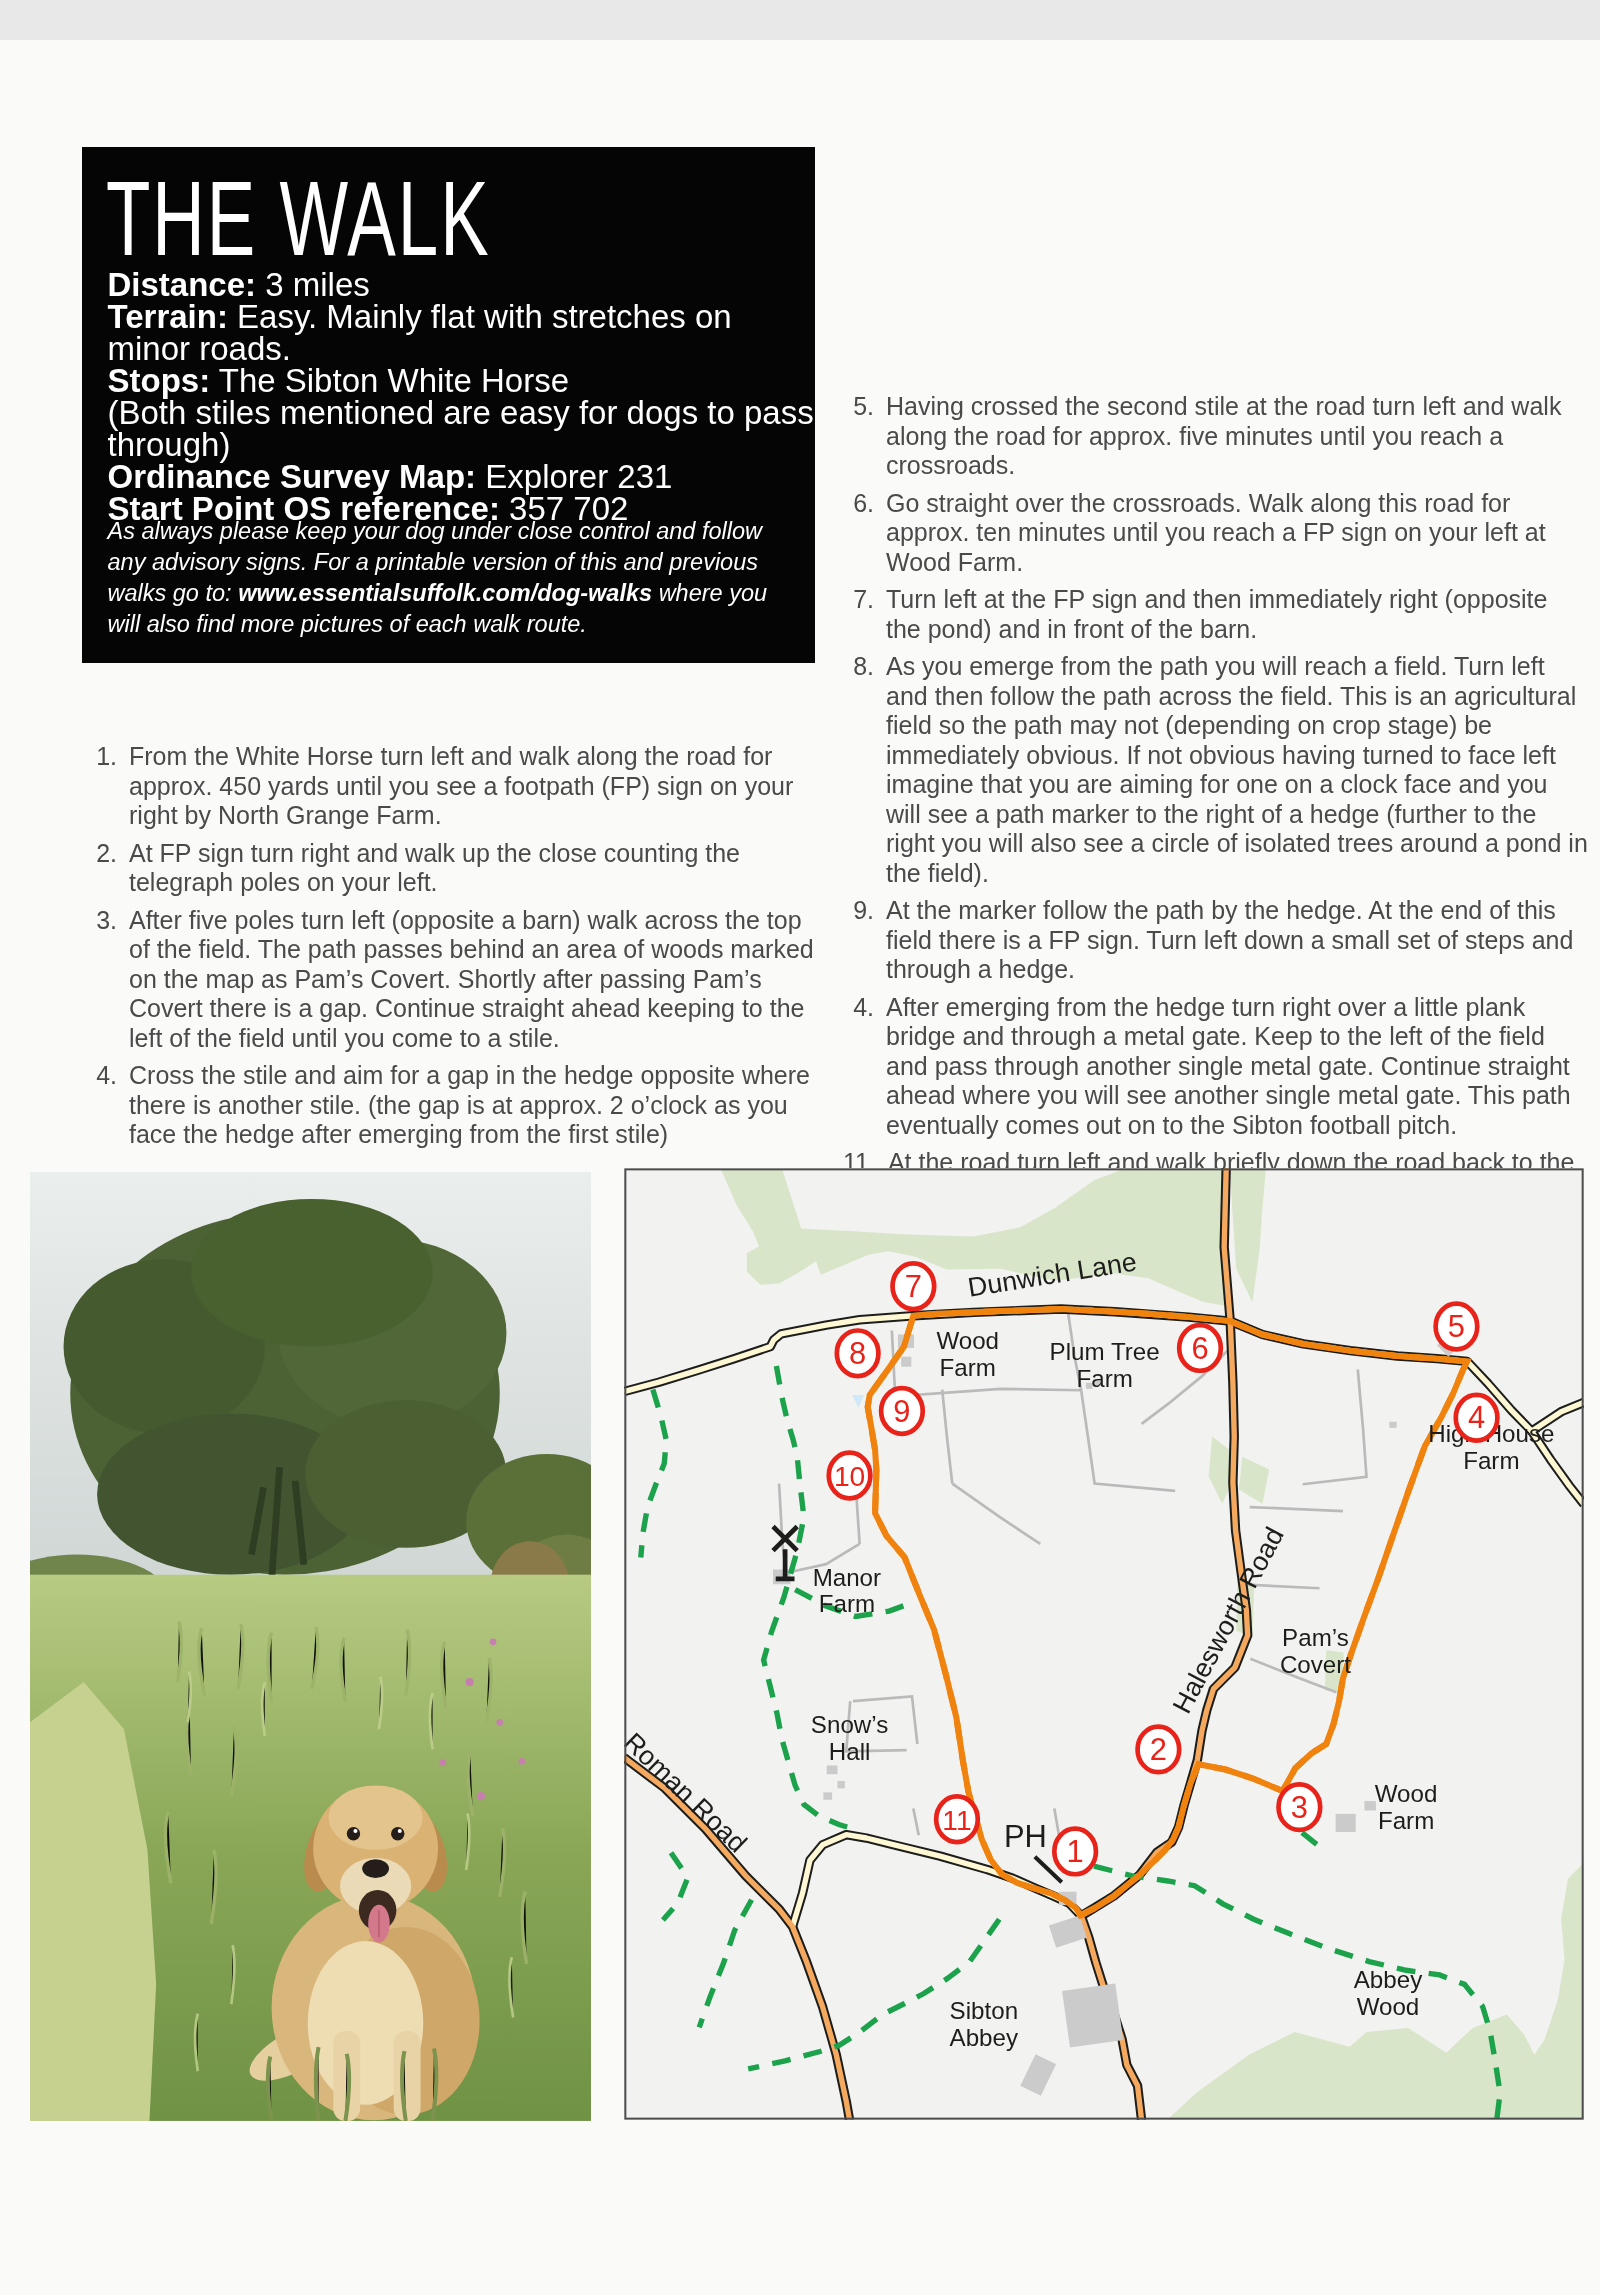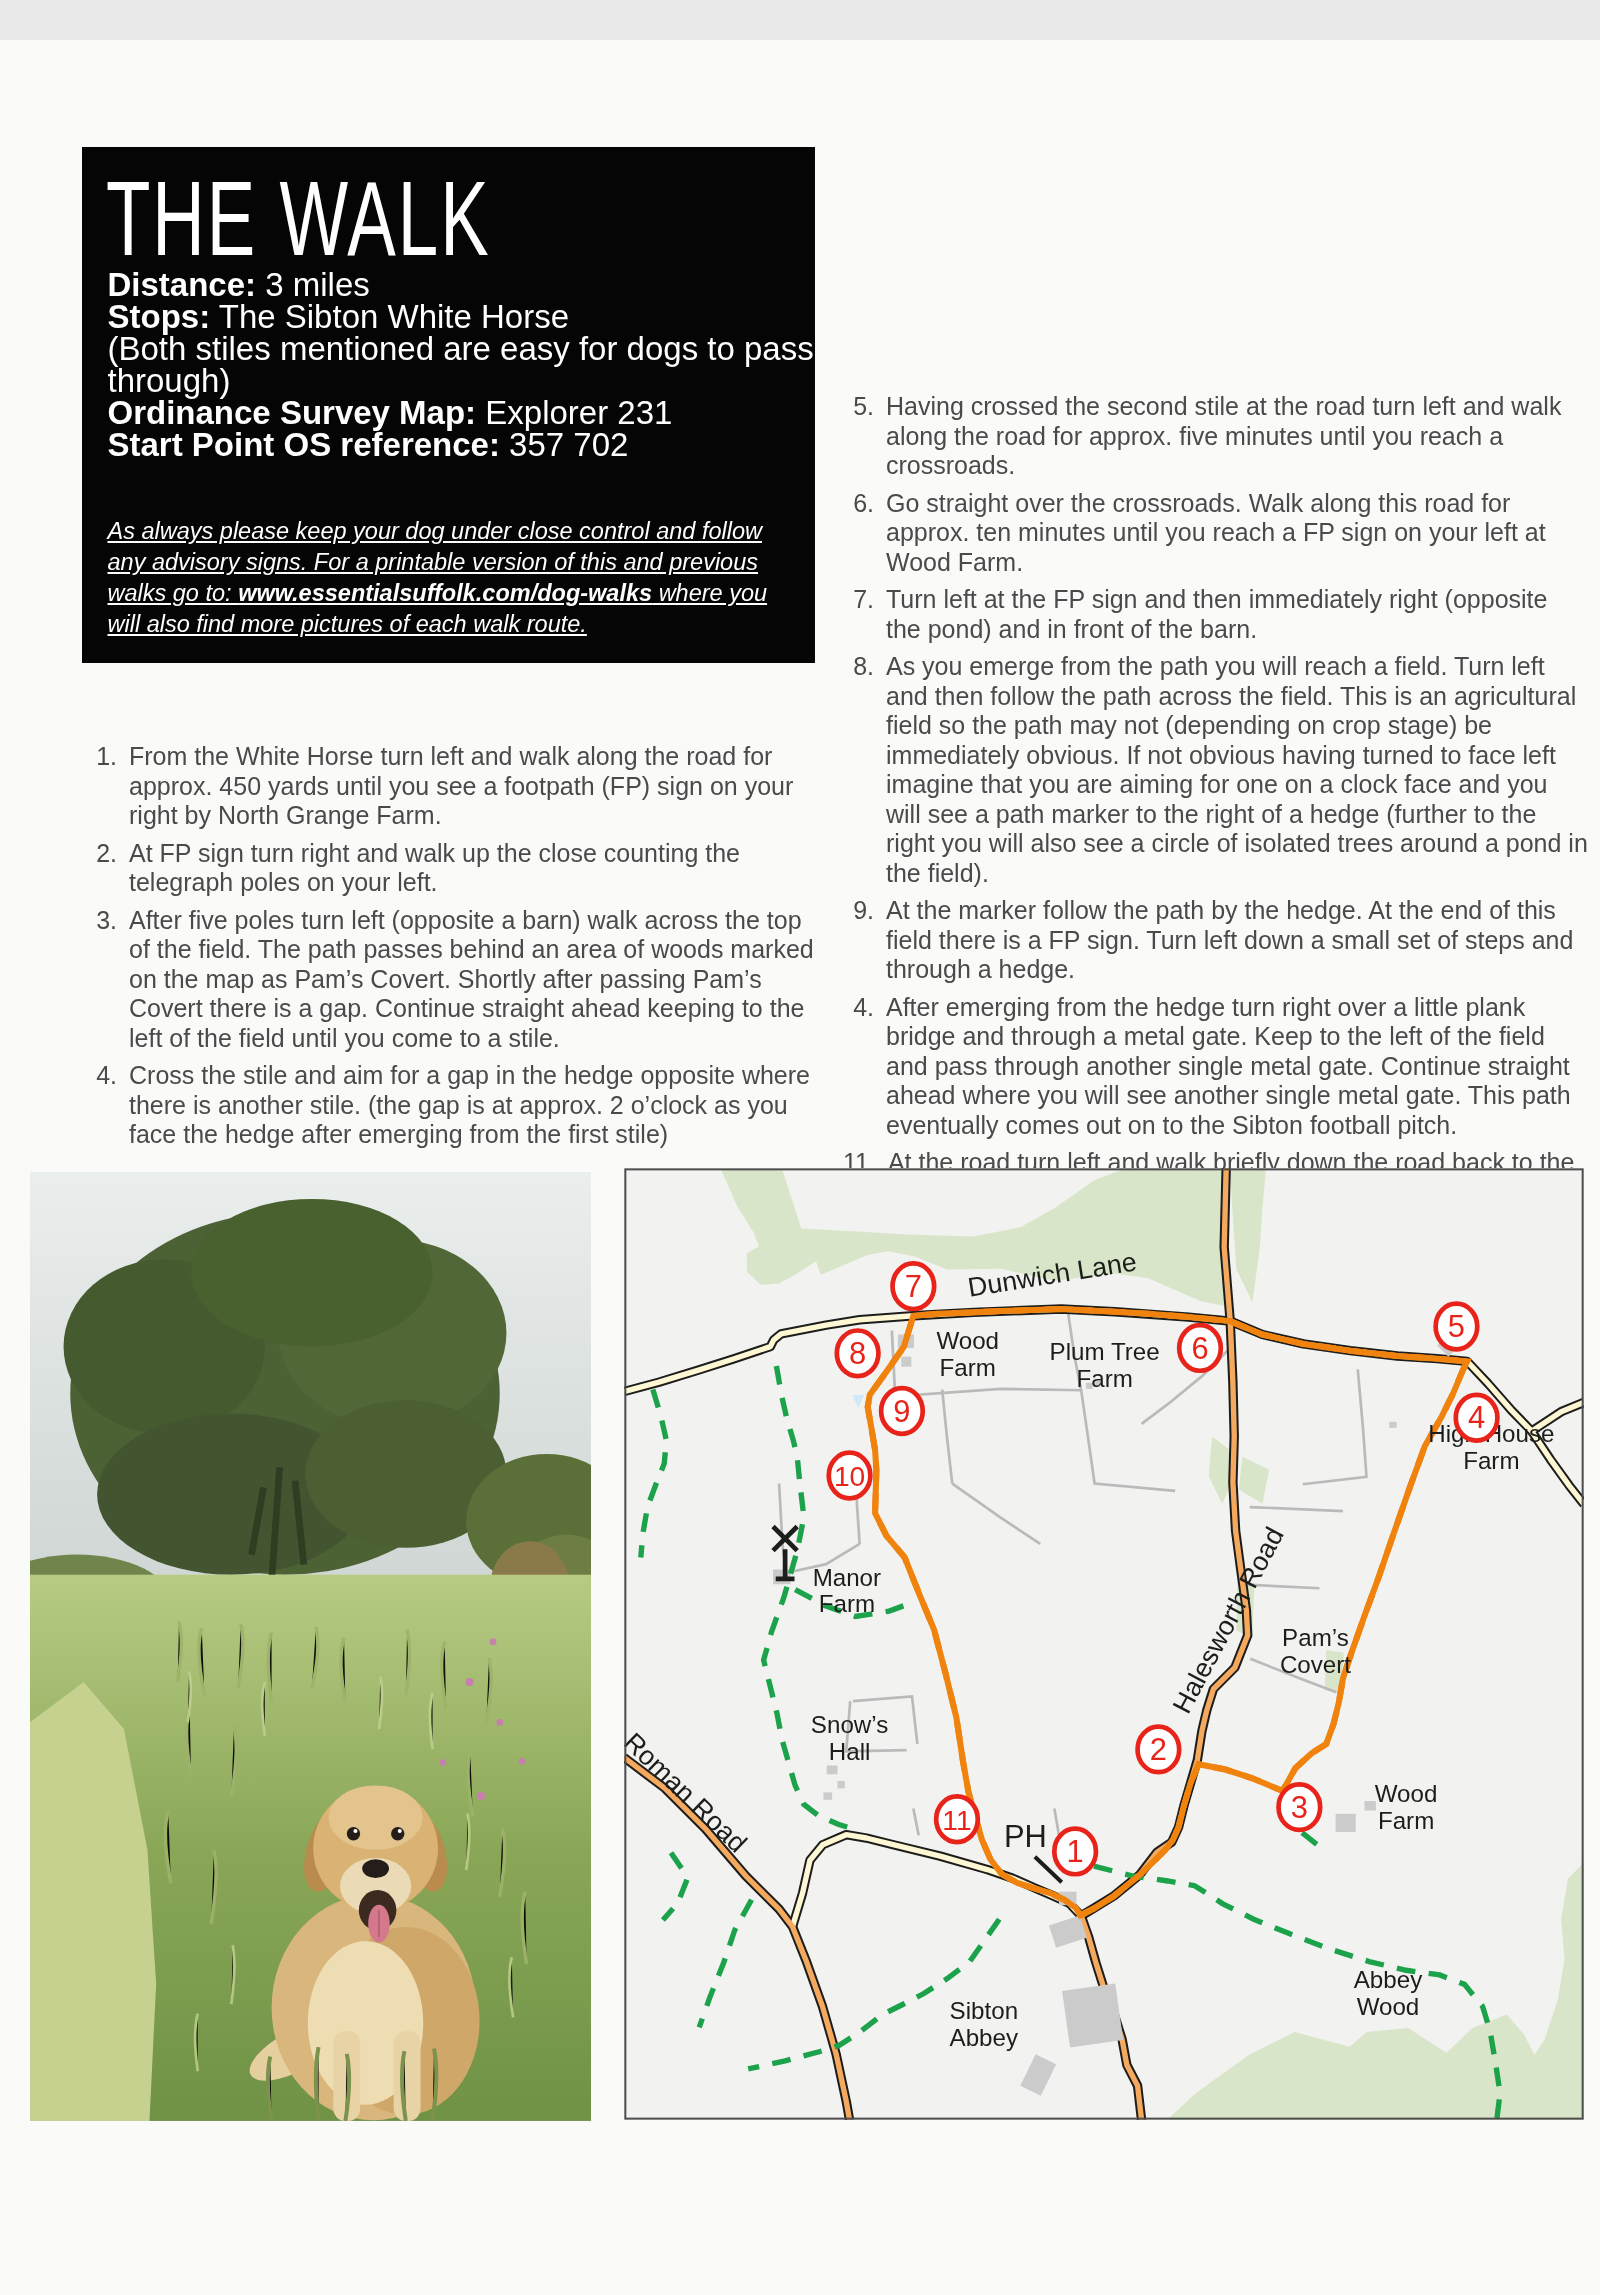--- a/index.html
+++ b/index.html
@@ -4,21 +4,21 @@
 <style>
   html,body{margin:0;padding:0;background:#e8e8e8;}
   .page{position:relative;width:1601px;height:2295px;background:#fafaf9;overflow:hidden;
         font-family:"Liberation Sans", sans-serif;color:#3d3d3d;margin-top:40px;}
   
   .title-box{position:absolute;left:82px;top:107px;width:733px;height:516px;background:#050505;color:#fff;}
   .title-box h1{position:absolute;left:24px;top:12px;margin:0;font-weight:400;font-size:101px;
         letter-spacing:2.7px;transform:scale(0.72,1.04);transform-origin:left top;white-space:nowrap;}
   .details{position:absolute;left:25.5px;top:122px;font-size:33px;line-height:32px;}
   .detail-label{font-weight:700;}
-  .advisory{position:absolute;left:25.5px;top:369px;width:678px;font-size:23.5px;line-height:31px;font-style:italic;text-decoration:underline;}
+  .advisory{position:absolute;left:25.5px;top:369px;width:678px;font-size:23.5px;line-height:31px;font-style:italic;}
   .advisory .url{font-weight:700;}
   
   .dir{position:absolute;font-size:25px;line-height:29.5px;color:#4a4a4a;}
   .dir-left{left:86px;top:702px;width:733px;}
   .dir-right{left:843px;top:352px;width:745px;}
   .dir-item{display:flex;margin-bottom:8px;}
   .dir-num{flex:0 0 31px;text-align:right;margin-right:12px;}
   .dir-text{flex:1;}
   
   .photo{position:absolute;left:29.5px;top:1132px;width:561px;height:949px;}
@@ -29,20 +29,21 @@
 </style>
 </head>
 <body>
 
 <div class="page">
 
   <div class="title-box">
     <h1>THE WALK</h1>
     <div class="details" id="details">
         <div><span class="detail-label">Distance:</span><span> 3 miles</span></div>
+        <div><span class="detail-label">Terrain:</span><span> Easy. Mainly flat with stretches on minor roads.</span></div>
         <div><span class="detail-label">Stops:</span><span> The Sibton White Horse</span></div>
         <div><span>(Both stiles mentioned are easy for dogs to pass through)</span></div>
         <div><span class="detail-label">Ordinance Survey Map:</span><span> Explorer 231</span></div>
         <div><span class="detail-label">Start Point OS reference:</span><span> 357 702</span></div>
       </div>
     <div class="advisory">
       <span>As always please keep your dog under close control and follow any advisory signs. For a printable version of this and previous walks go to: </span><span class="url">www.essentialsuffolk.com/dog-walks</span><span> where you will also find more pictures of each walk route.</span>
     </div>
   </div>
 

